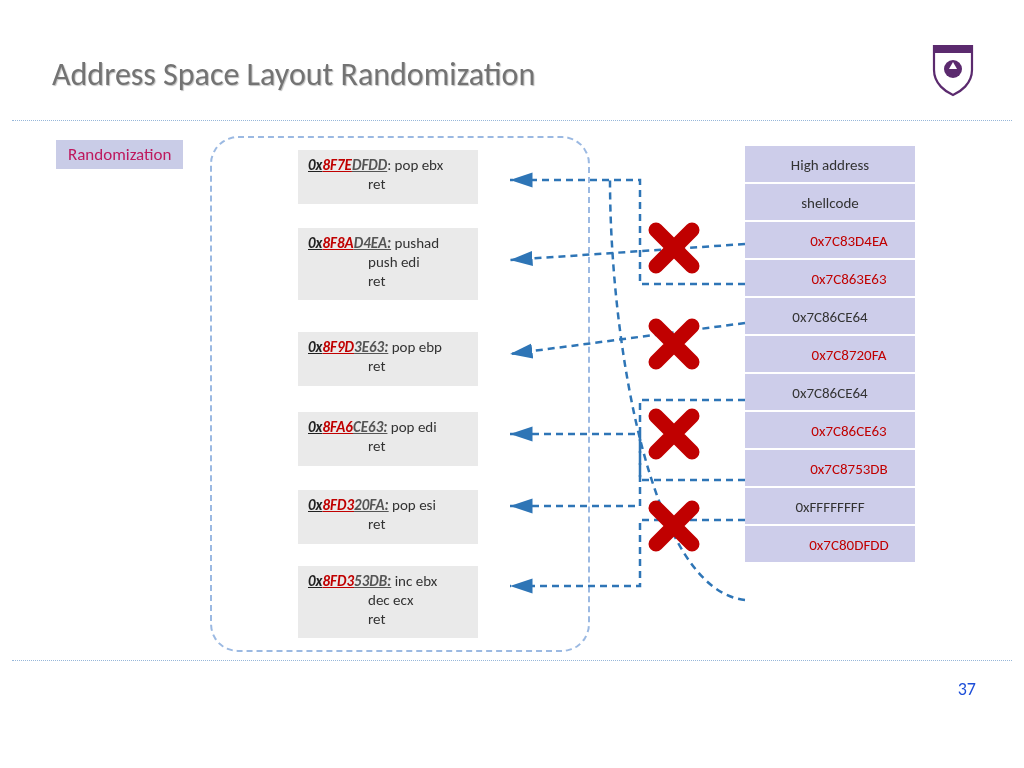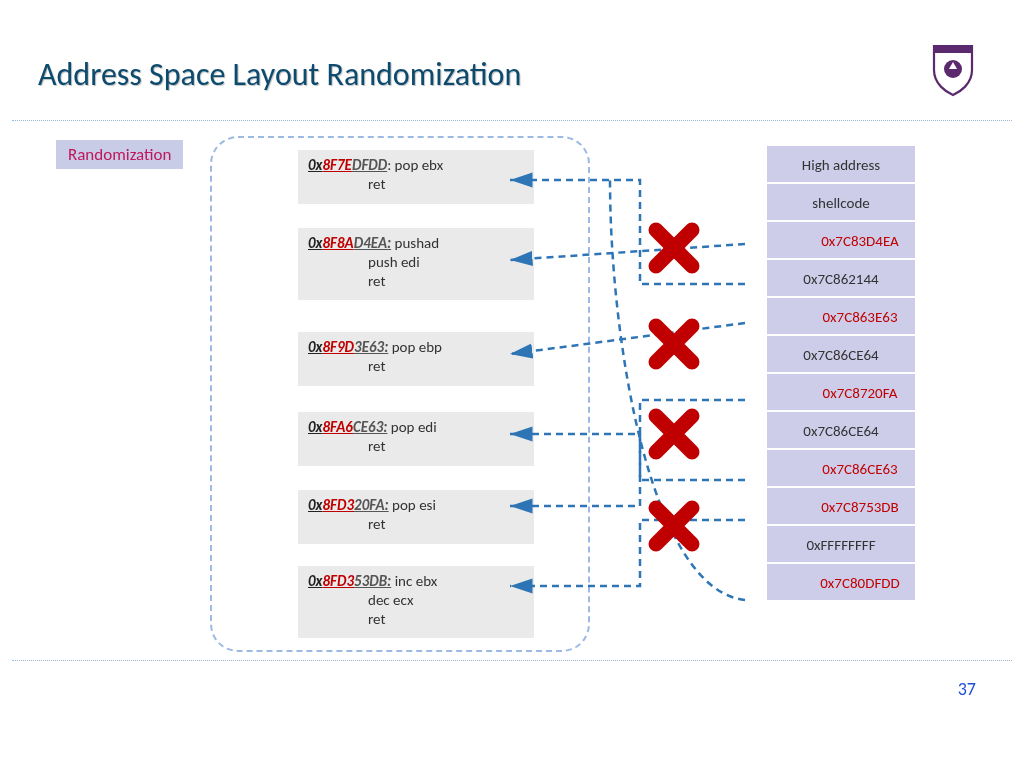--- a/index.html
+++ b/index.html
@@ -7,24 +7,24 @@
     width: 1024px;
     height: 768px;
     font-family: "Calibri", "Segoe UI", Arial, sans-serif;
     background: #ffffff;
     position: relative;
     overflow: hidden;
   }
   .title {
     position: absolute;
     top: 55px;
-    left: 38px;
+    left: 52px;
     font-size: 32px;
     font-weight: 400;
-    color: #0c4a6e;
+    color: #737373;
     text-shadow: 1px 1px 1px rgba(0,0,0,0.25);
   }
   .logo {
     position: absolute;
     top: 42px;
     right: 48px;
     width: 46px;
     height: 55px;
   }
   .hr-top {
@@ -62,21 +62,21 @@
     top: 136px;
     left: 210px;
     width: 380px;
     height: 516px;
     border: 2px dashed #9bb9e2;
     border-radius: 28px;
   }
   .gadget {
     position: absolute;
     left: 298px;
-    width: 236px;
+    width: 180px;
     background: #eaeaea;
     font-size: 15px;
     padding: 6px 10px 10px 10px;
     line-height: 1.25;
     color: #333;
   }
   .gadget .addr-prefix { font-weight: bold; font-style: italic; text-decoration: underline; color: #222; }
   .gadget .addr-red { font-weight: bold; font-style: italic; text-decoration: underline; color: #c00000; }
   .gadget .addr-tail { font-weight: bold; font-style: italic; text-decoration: underline; color: #555; }
   .gadget .instr { display: block; padding-left: 60px; }
@@ -86,21 +86,21 @@
     left:0; right:0; bottom:-1px; height:10px;
     background:
       linear-gradient(135deg, #eaeaea 25%, transparent 25%) 0 0/16px 16px,
       linear-gradient(225deg, #eaeaea 25%, transparent 25%) 8px 0/16px 16px;
     background-color: transparent;
   }
   .stack {
     position: absolute;
     top: 146px;
     right: 109px;
-    width: 148px;
+    width: 170px;
   }
   .cell {
     height: 38px;
     line-height: 38px;
     text-align: center;
     font-size: 15px;
     background: #cdcdea;
     border-bottom: 2px solid #fff;
     color: #333;
   }
@@ -149,21 +149,20 @@
     <div class="gadget" style="top: 332px;"><span class="addr-prefix">0x</span><span class="addr-red">8F9D</span><span class="addr-tail">3E63:</span> pop ebp<span class="instr">ret</span></div>
     <div class="gadget" style="top: 412px;"><span class="addr-prefix">0x</span><span class="addr-red">8FA6</span><span class="addr-tail">CE63:</span> pop edi<span class="instr">ret</span></div>
     <div class="gadget" style="top: 490px;"><span class="addr-prefix">0x</span><span class="addr-red">8FD3</span><span class="addr-tail">20FA:</span> pop esi<span class="instr">ret</span></div>
     <div class="gadget" style="top: 566px;"><span class="addr-prefix">0x</span><span class="addr-red">8FD3</span><span class="addr-tail">53DB:</span> inc ebx<span class="instr">dec ecx</span><span class="instr">ret</span></div>
   </div>
 
 <div class="stack" id="stack">
     <div class="cell head">High address</div>
     <div class="cell head">shellcode</div>
     <div class="cell red">0x7C83D4EA</div>
-    <div class="cell">0x7C862144</div>
     <div class="cell red">0x7C863E63</div>
     <div class="cell">0x7C86CE64</div>
     <div class="cell red">0x7C8720FA</div>
     <div class="cell">0x7C86CE64</div>
     <div class="cell red">0x7C86CE63</div>
     <div class="cell red">0x7C8753DB</div>
     <div class="cell">0xFFFFFFFF</div>
     <div class="cell red">0x7C80DFDD</div>
   </div>
 

